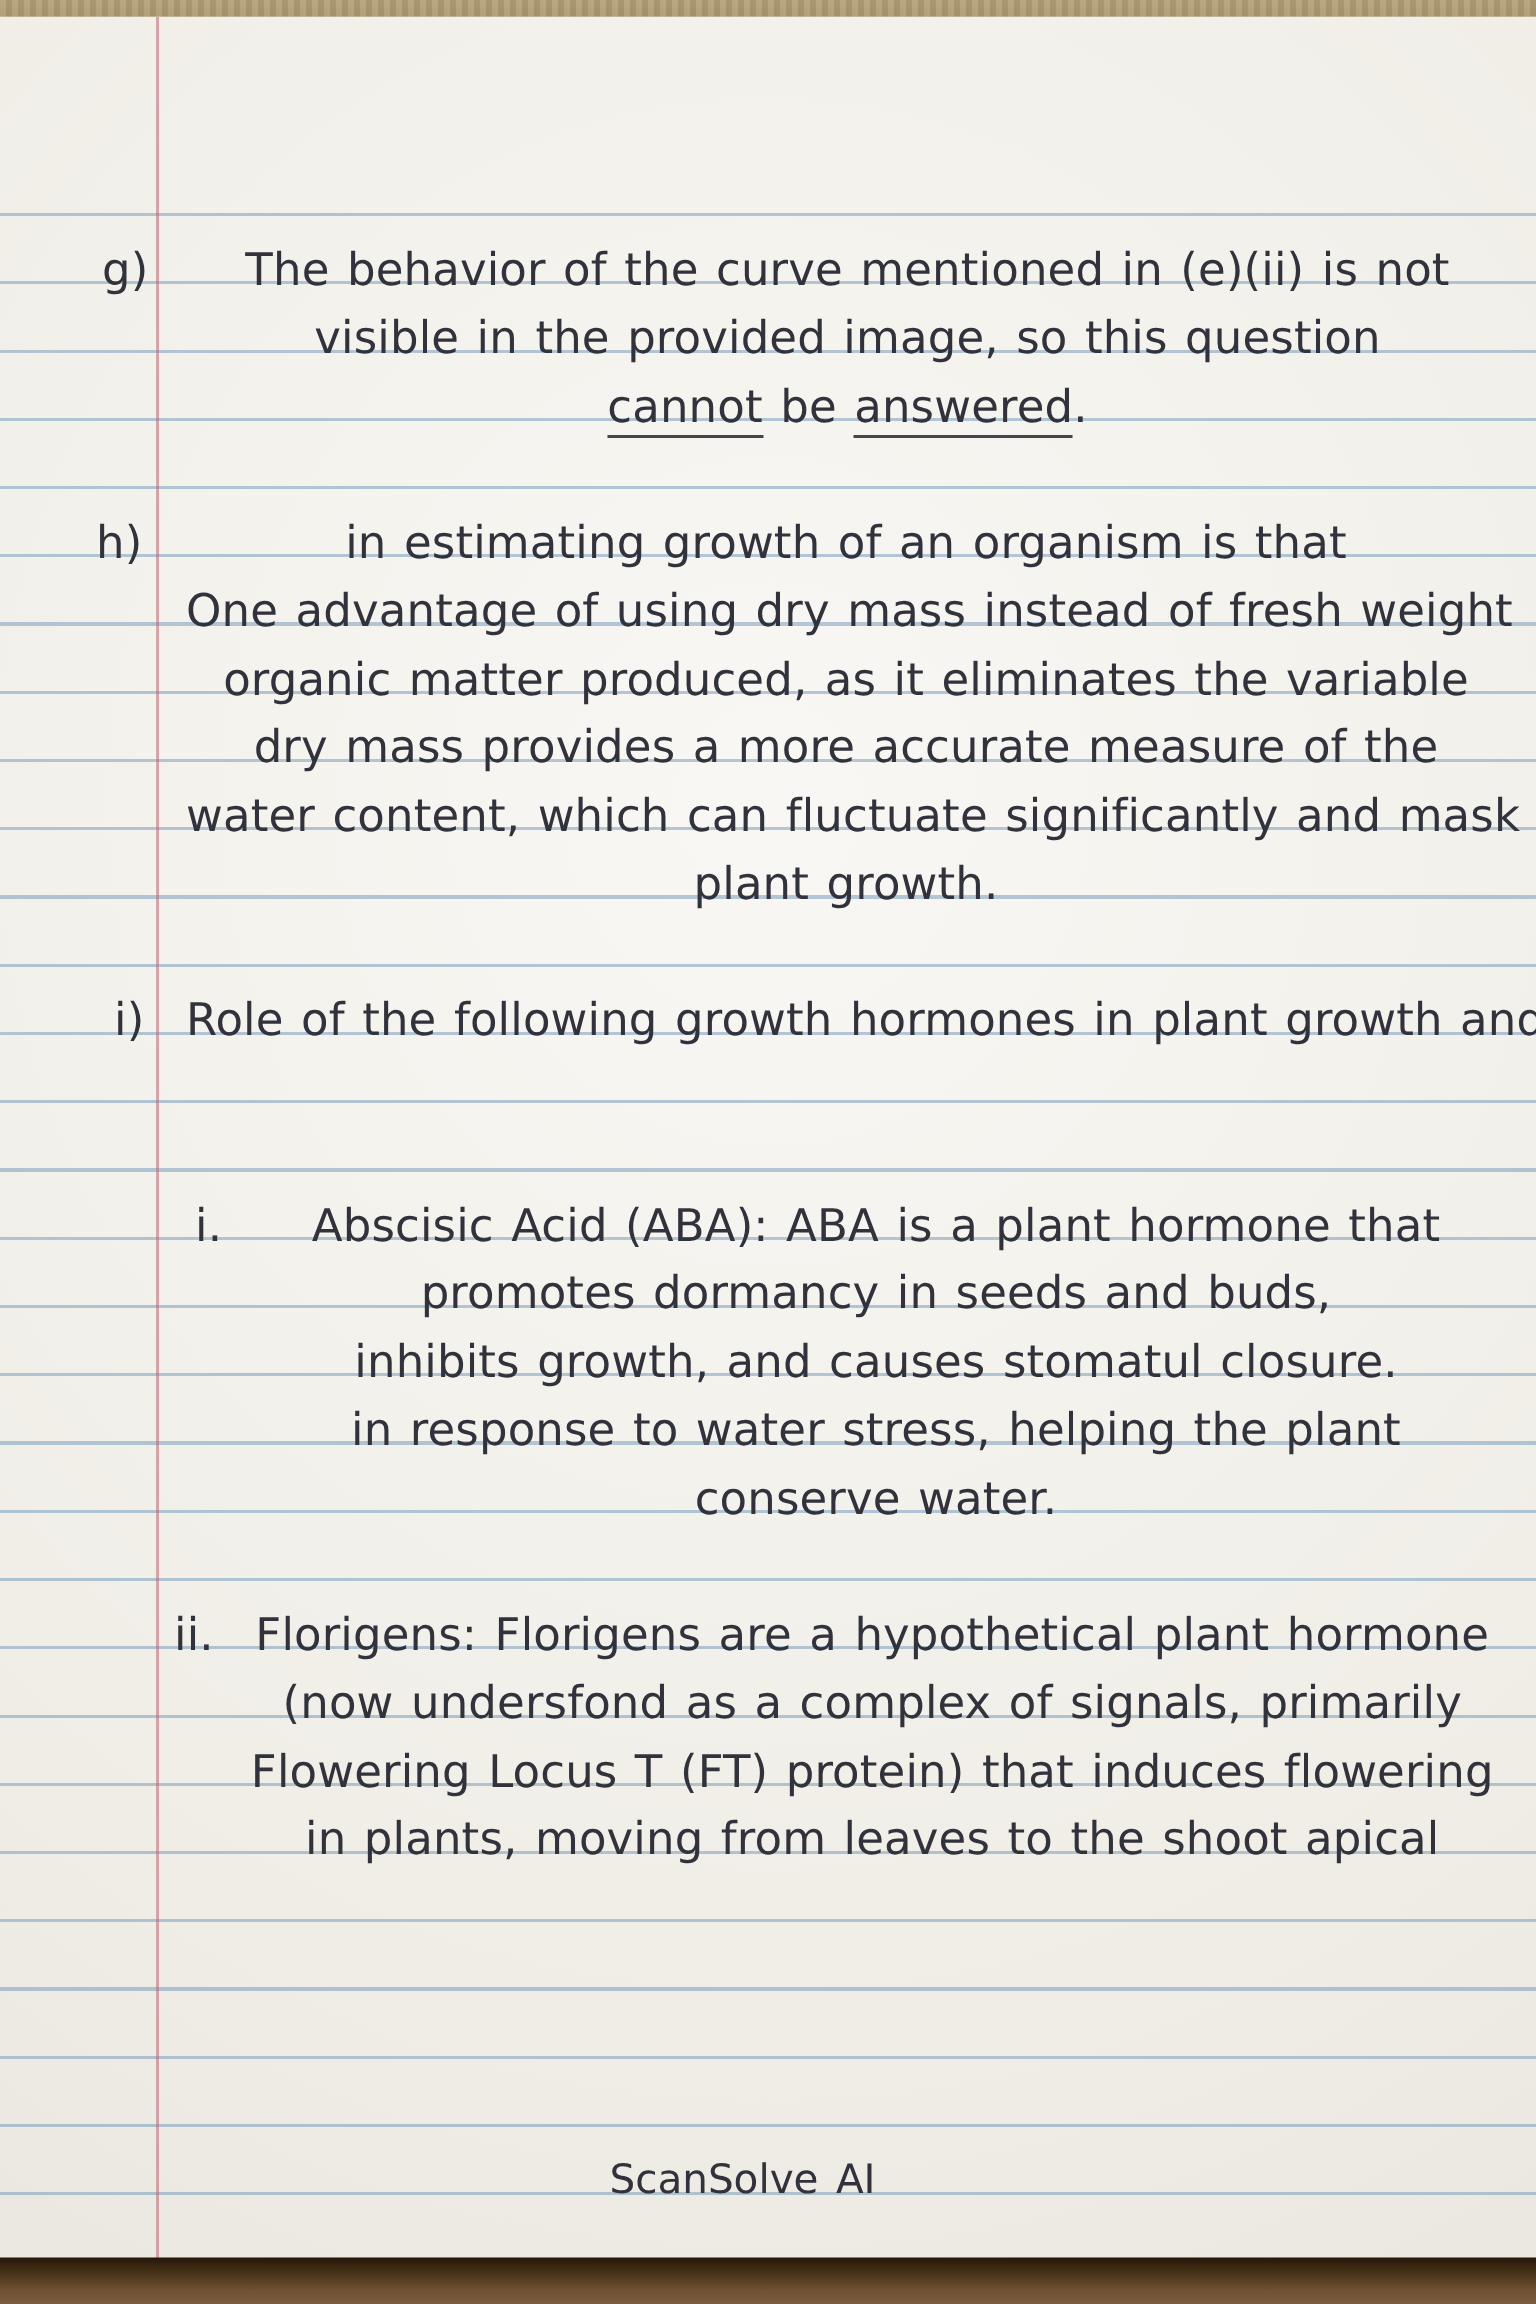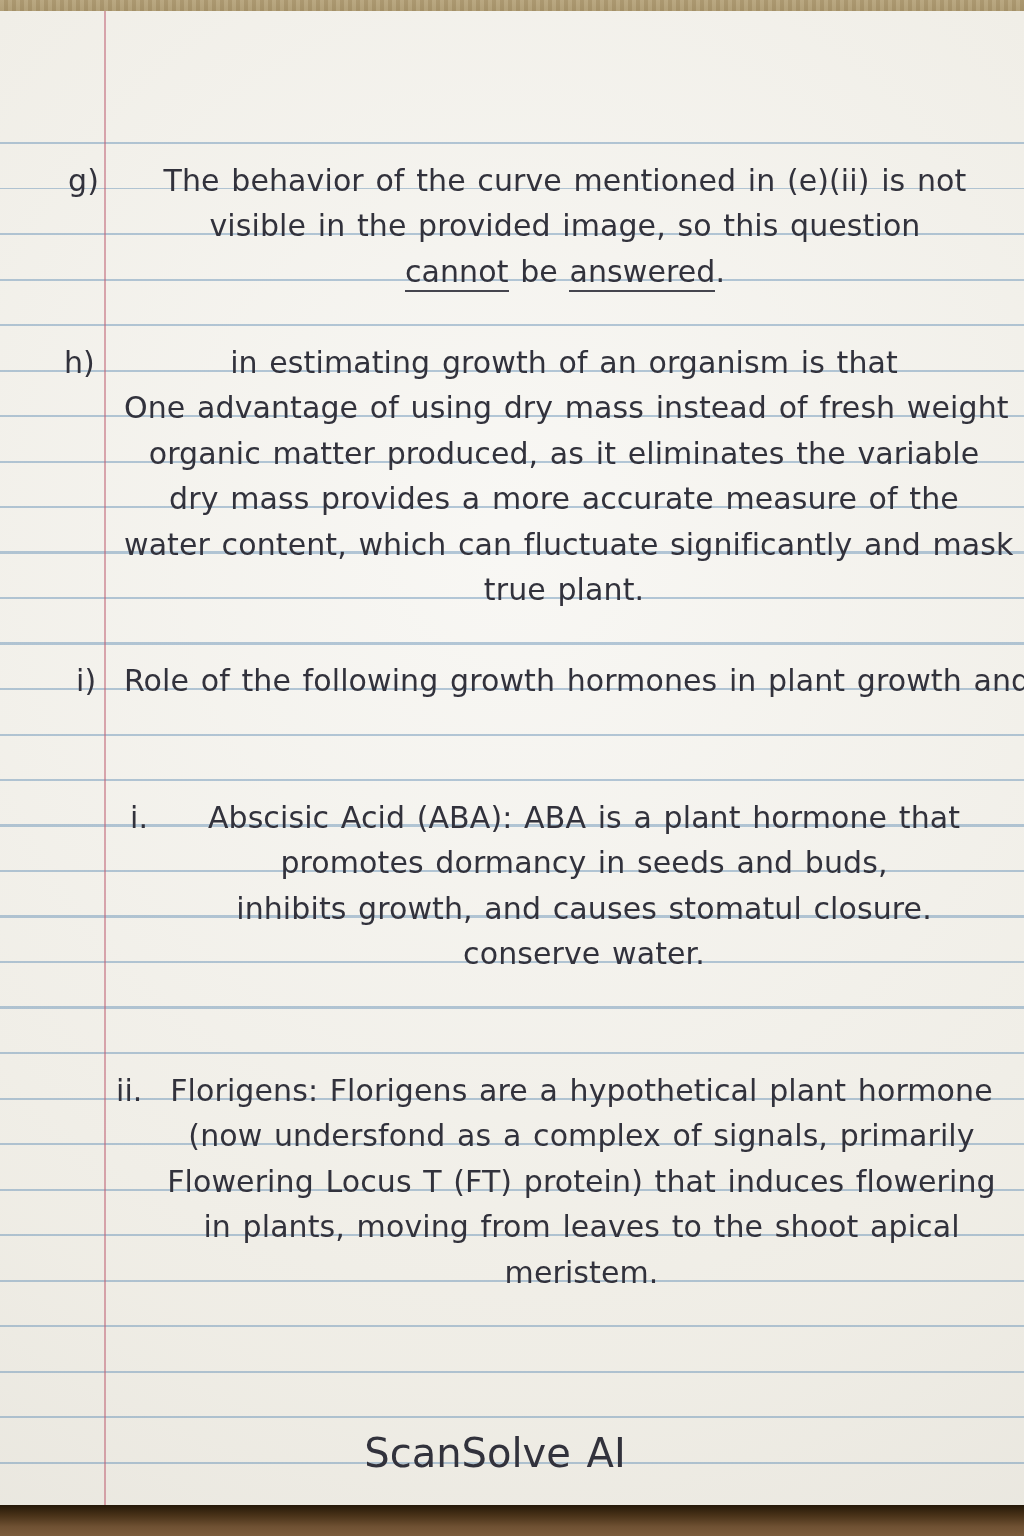--- a/index.html
+++ b/index.html
@@ -58,21 +58,21 @@
   .answer .label{position:absolute;top:0;}
   .answer .lines{position:absolute;top:0;}
   .line{height:45.5px;white-space:nowrap;text-align:center;}
   .u{
     border-bottom:2.5px solid rgba(50,50,60,0.9);
     padding-bottom:1px;
   }
   .brand{
     position:absolute;left:0;right:34px;top:1420px;
     text-align:center;
-    color:#32323c;font-size:40px;line-height:45.5px;
+    color:#32323c;font-size:27px;line-height:45.5px;
     word-spacing:3px;
   }
 </style>
 </head>
 <body>
 
 <div class="scan">
 
   <div class="paper">
     <div class="ruling"></div>
@@ -88,49 +88,49 @@
     </section>
 
     <section class="answer" style="top:328.5px;">
       <span class="label" style="left:64px;">h)</span>
       <div class="lines" style="left:124px;right:20px;">
         <div class="line">in estimating growth of an organism is that</div>
         <div class="line">One advantage of using dry mass instead of fresh weight</div>
         <div class="line">organic matter produced, as it eliminates the variable</div>
         <div class="line">dry mass provides a more accurate measure of the</div>
         <div class="line">water content, which can fluctuate significantly and mask</div>
-        <div class="line">true plant.</div>
+        <div class="line">plant growth.</div>
       </div>
     </section>
 
     <section class="answer" style="top:647px;">
       <span class="label" style="left:76px;">i)</span>
       <div class="lines" style="left:124px;right:20px;">
         <div class="line">Role of the following growth hormones in plant growth and</div>
       </div>
     </section>
 
     <section class="answer" style="top:783.5px;">
       <span class="label" style="left:130px;">i.</span>
       <div class="lines" style="left:164px;right:20px;">
         <div class="line">Abscisic Acid (ABA): ABA is a plant hormone that</div>
         <div class="line">promotes dormancy in seeds and buds,</div>
         <div class="line">inhibits growth, and causes stomatul closure.</div>
+        <div class="line">in response to water stress, helping the plant</div>
         <div class="line">conserve water.</div>
       </div>
     </section>
 
     <section class="answer" style="top:1056.5px;">
       <span class="label" style="left:116px;">ii.</span>
       <div class="lines" style="left:159px;right:20px;">
         <div class="line">Florigens: Florigens are a hypothetical plant hormone</div>
         <div class="line">(now undersfond as a complex of signals, primarily</div>
         <div class="line">Flowering Locus T (FT) protein) that induces flowering</div>
         <div class="line">in plants, moving from leaves to the shoot apical</div>
-        <div class="line">meristem.</div>
       </div>
     </section>
 
     <div class="brand">ScanSolve AI</div>
   </div>
 
   <div class="desk"></div>
   <div class="top-edge"></div>
 
 </div>

